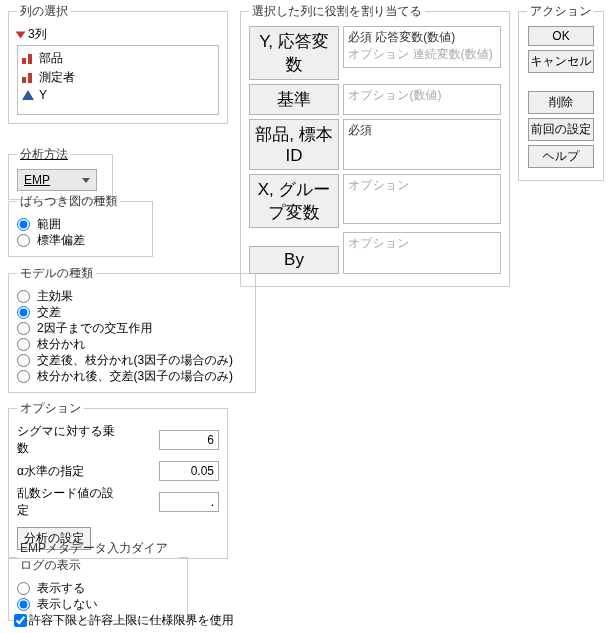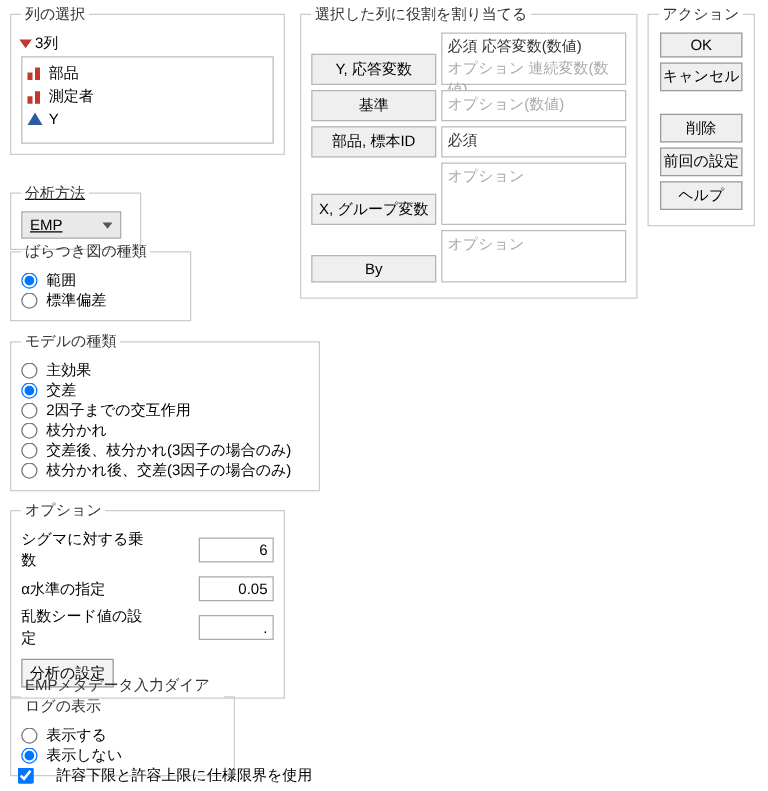--- a/index.html
+++ b/index.html
@@ -134,26 +134,26 @@
     }
     
     #fs-roles { top: 3px; left: 240px; width: 270px; }
     .role-row {
       display: flex;
       align-items: stretch;
       gap: 4px;
       margin-bottom: 4px;
     }
     .role-btn {
-      width: 100px;
+      width: 90px;
       background: #efefef;
       border: 1px solid #b5b5b5;
       text-align: center;
       padding: 3px 2px;
-      font-size: 12px;
+      font-size: 17px;
       display: flex;
       align-items: center;
       justify-content: center;
     }
     .role-box {
       flex: 1;
       border: 1px solid #bbb;
       background: #fff;
       padding: 2px 4px;
       min-height: 22px;
@@ -181,21 +181,21 @@
       font-size: 12px;
     }
     .action-gap { height: 14px; }
     
     #bottom-check {
       position: absolute;
       left: 14px;
       top: 612px;
       display: flex;
       align-items: center;
-      gap: 16px;
+      gap: 0;
       justify-content: space-between;
     }
   </style>
 </head>
 <body>
 
 <fieldset id="fs-columns" class="left-col">
   <legend>列の選択</legend>
   <div class="col-header">
     <span class="tri-red"></span>

